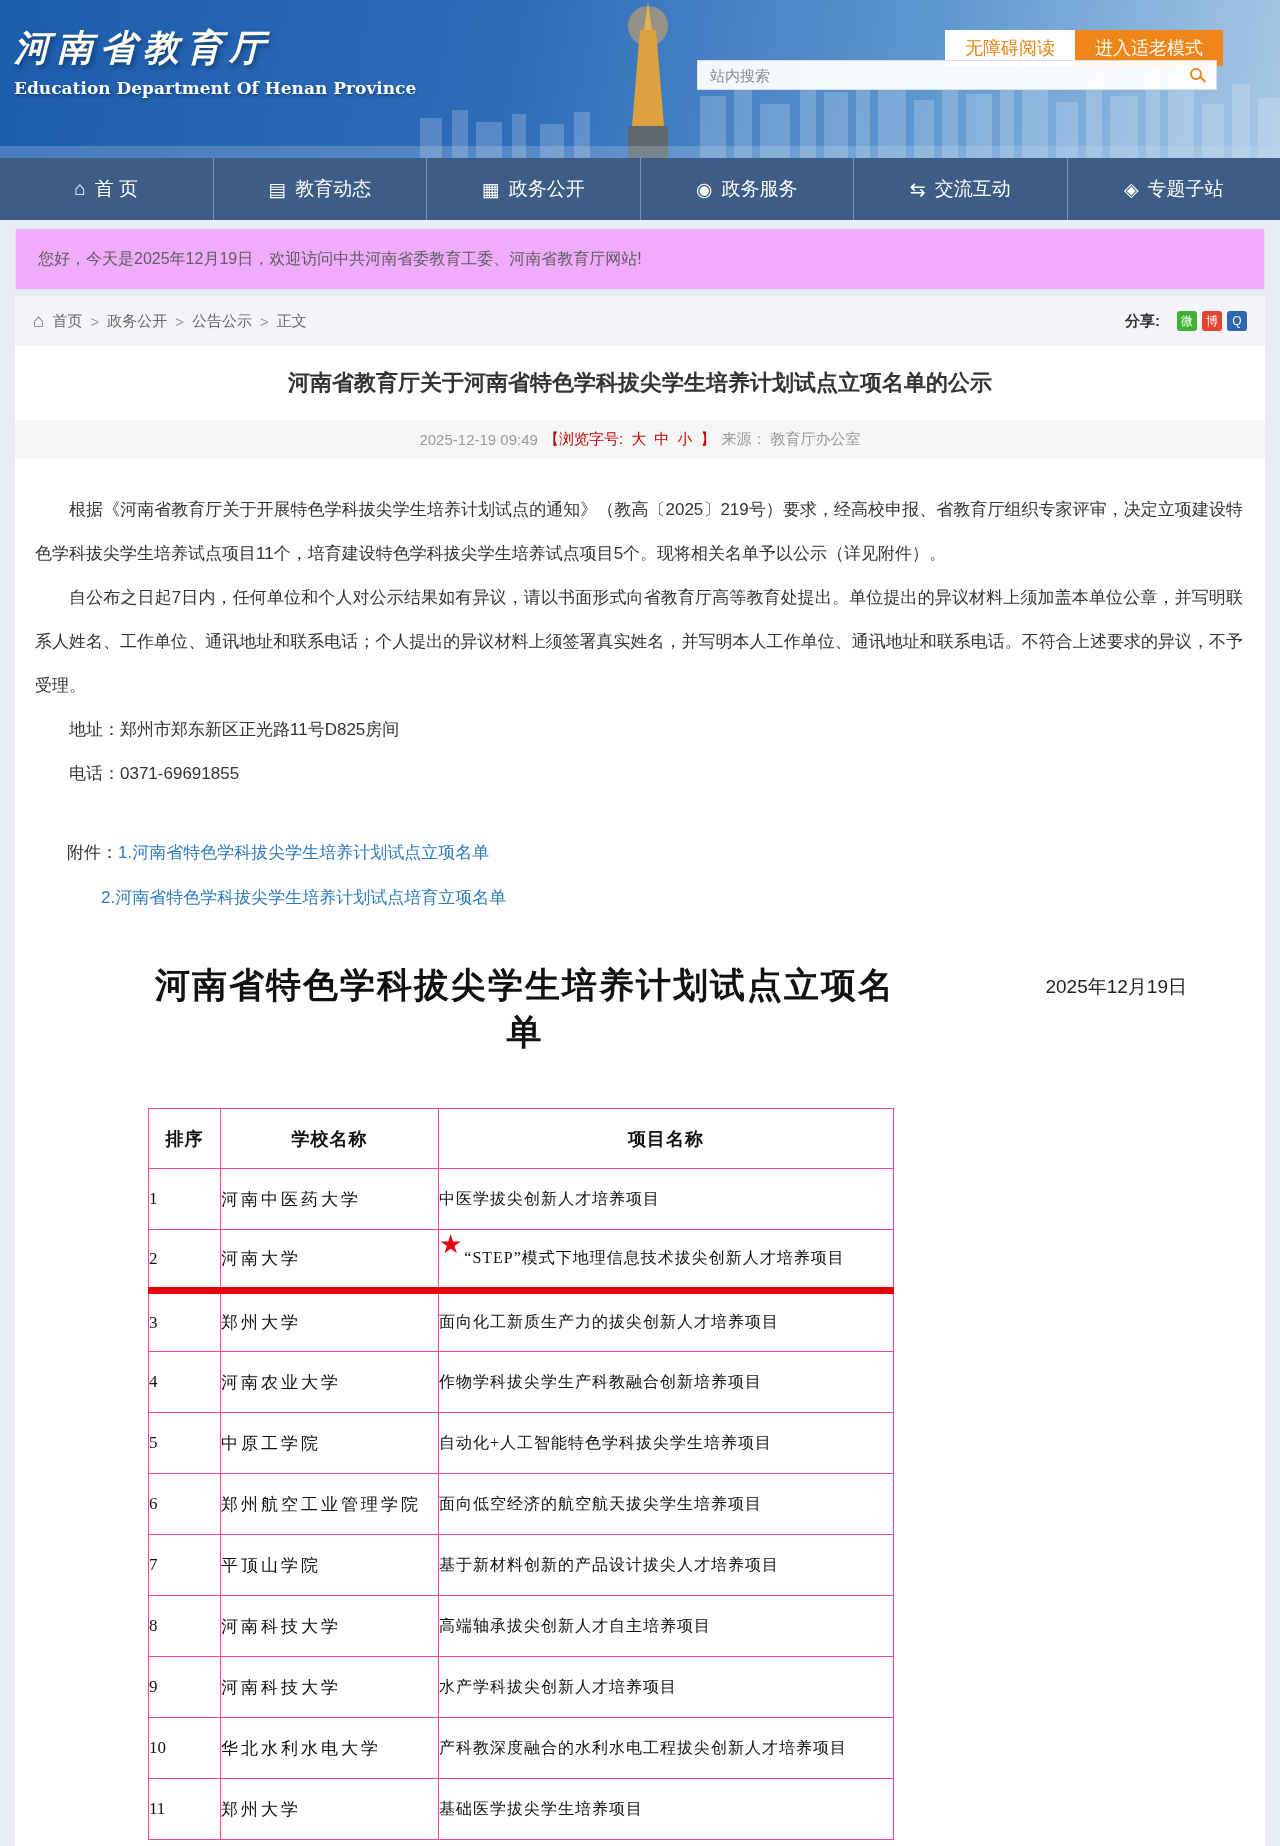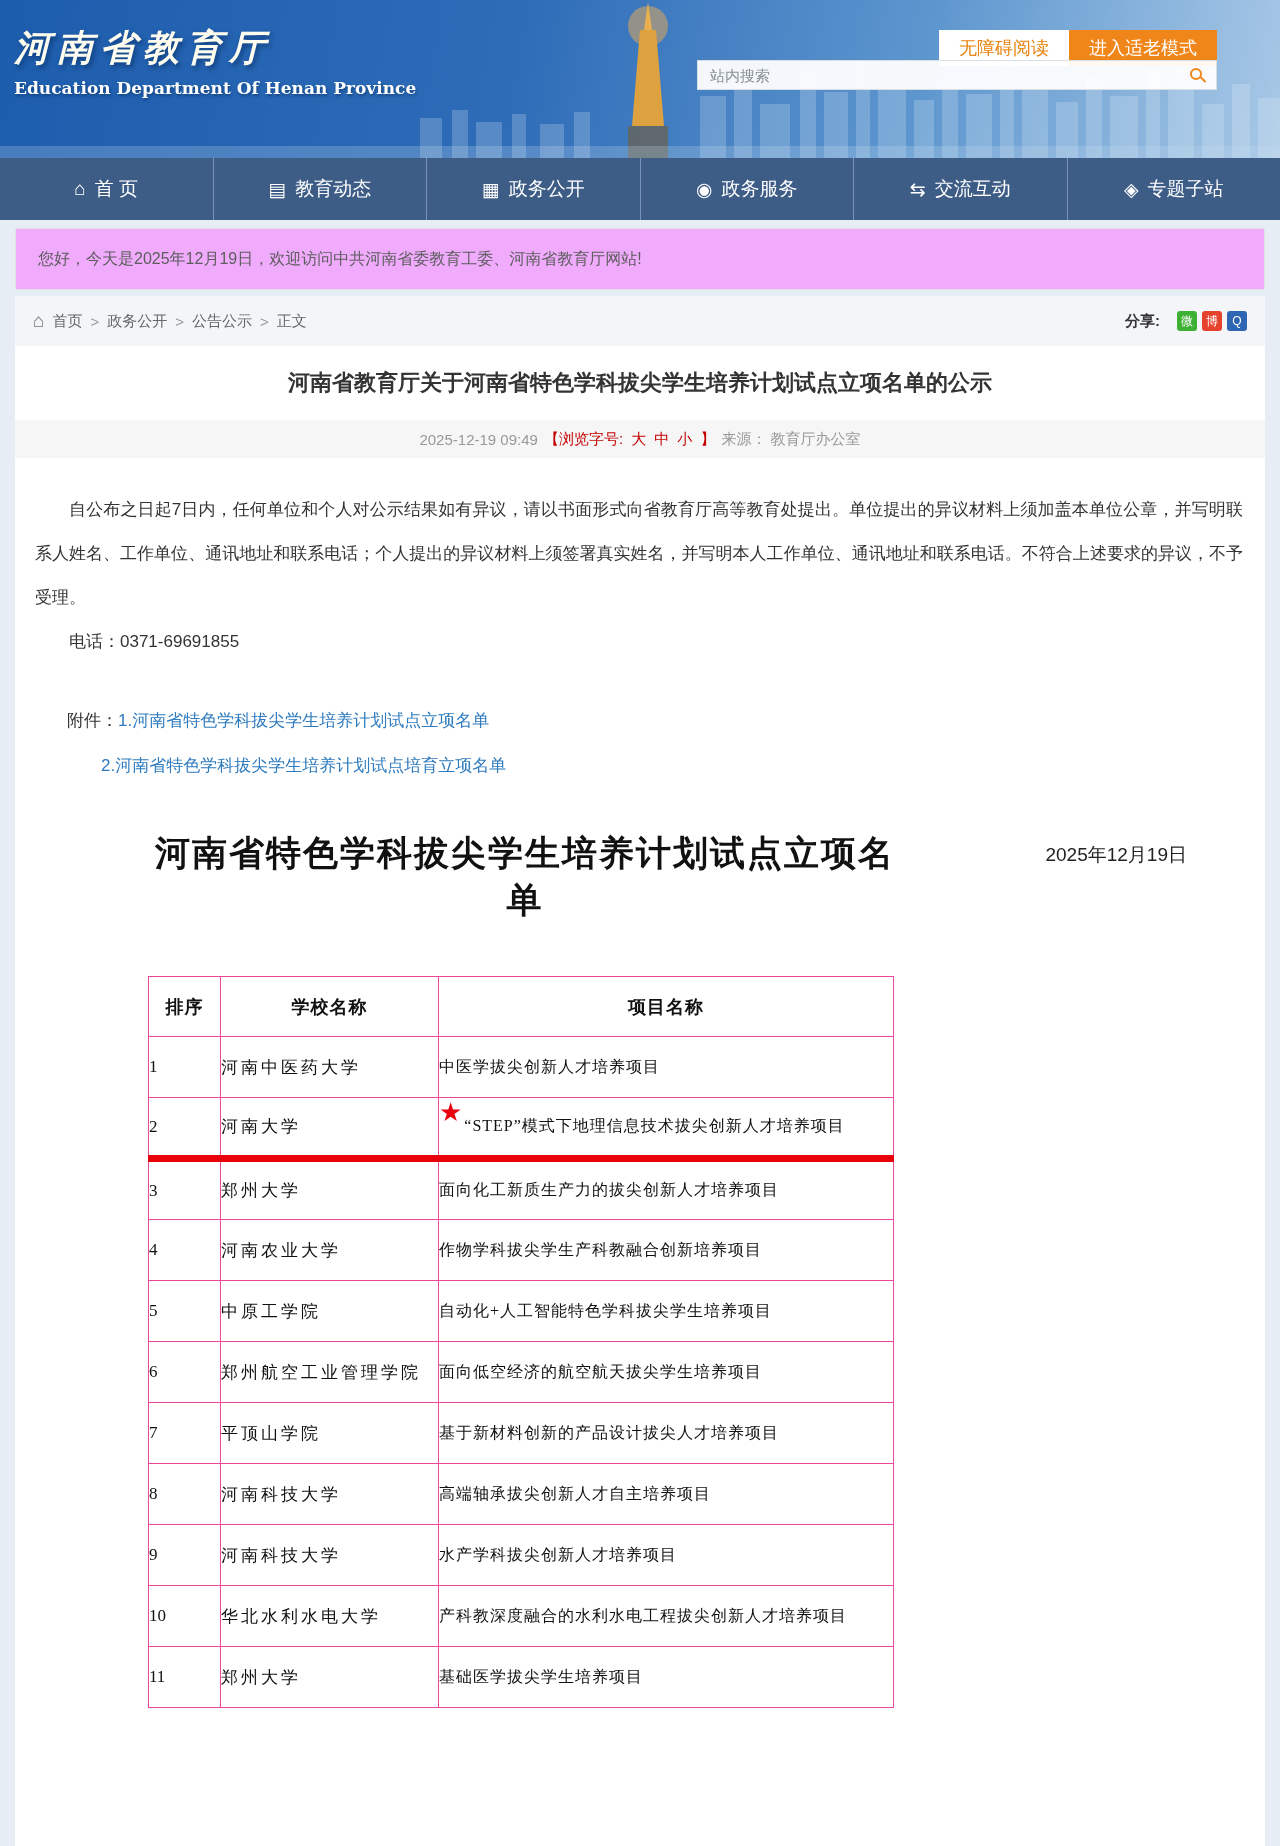--- a/index.html
+++ b/index.html
@@ -6,21 +6,21 @@
   html,body { width:1280px; }
   body { font-family:"Liberation Sans","DejaVu Sans",sans-serif; background:#e6edf5; color:#333; }
   .page { width:1280px; min-height:1846px; position:relative; }
 
   
   .banner { position:relative; height:158px; background:linear-gradient(100deg,#1d5dad 0%,#2e6cb8 40%,#5e97cf 72%,#a8c8e6 100%); overflow:hidden; }
   .banner svg { position:absolute; inset:0; }
   .logo { position:absolute; left:14px; top:24px; }
   .logo-cn { font-family:"DejaVu Serif","Liberation Serif",serif; font-weight:700; font-size:36px; letter-spacing:7px; color:#fffdf0; text-shadow:2px 3px 5px rgba(0,35,80,.55);font-style:italic; }
   .logo-en { font-family:"DejaVu Serif","Liberation Serif",serif; font-weight:700; font-size:17px; color:#ffffff; margin-top:5px; text-shadow:1px 2px 3px rgba(0,35,80,.5); }
-  .top-actions { position:absolute; top:30px; right:63px; display:flex; }
+  .top-actions { position:absolute; top:30px; right:57px; display:flex; }
   .top-actions button { border:none; height:36px; padding:0 20px; font-size:18px; cursor:pointer; font-family:inherit; }
   .btn-access { background:#ffffff; color:#e8820c; }
   .btn-elder { background:#f08519; color:#ffffff; }
   .search-box { position:absolute; top:60px; right:63px; width:520px; height:30px; background:rgba(255,255,255,.94); border:1px solid #d9dee3; }
   .search-box input { width:100%; height:28px; border:none; outline:none; background:transparent; padding:0 36px 0 12px; font-size:15px; color:#333; font-family:inherit; }
   .search-box input::placeholder { color:#8a9097; }
   .mag { position:absolute; right:14px; top:7px; width:12px; height:12px; border:2px solid #f08519; border-radius:50%; cursor:pointer; }
   .mag::after { content:''; position:absolute; width:2px; height:7px; background:#f08519; transform:rotate(-45deg); right:-4px; bottom:-5px; }
 
   
@@ -193,22 +193,24 @@
         <span data-interactable="false">】</span>
       </span>
       <span class="m-src" data-interactable="false">
         <span data-interactable="false">来源：</span>
         <span data-interactable="false">教育厅办公室</span>
       </span>
     </div>
 
     <div class="body-text" data-interactable="false">
       <div data-interactable="false">
+          <p class="ind para" data-interactable="false">根据《河南省教育厅关于开展特色学科拔尖学生培养计划试点的通知》（教高〔2025〕219号）要求，经高校申报、省教育厅组织专家评审，决定立项建设特色学科拔尖学生培养试点项目11个，培育建设特色学科拔尖学生培养试点项目5个。现将相关名单予以公示（详见附件）。</p>
           <p class="ind para" data-interactable="false">自公布之日起7日内，任何单位和个人对公示结果如有异议，请以书面形式向省教育厅高等教育处提出。单位提出的异议材料上须加盖本单位公章，并写明联系人姓名、工作单位、通讯地址和联系电话；个人提出的异议材料上须签署真实姓名，并写明本人工作单位、通讯地址和联系电话。不符合上述要求的异议，不予受理。</p>
         </div>
+      <p class="ind" data-interactable="false">地址：郑州市郑东新区正光路11号D825房间</p>
       <p class="ind" data-interactable="false">电话：0371-69691855</p>
     </div>
 
     <div class="attach" data-interactable="false">
       <p data-interactable="false"><span data-interactable="false">附件：</span><a data-interactable="true">1.河南省特色学科拔尖学生培养计划试点立项名单</a></p>
       <p class="att2" data-interactable="false"><a data-interactable="true">2.河南省特色学科拔尖学生培养计划试点培育立项名单</a></p>
     </div>
 
     <section class="ann" data-interactable="false">
       <div class="ann-date" data-interactable="false">2025年12月19日</div>

